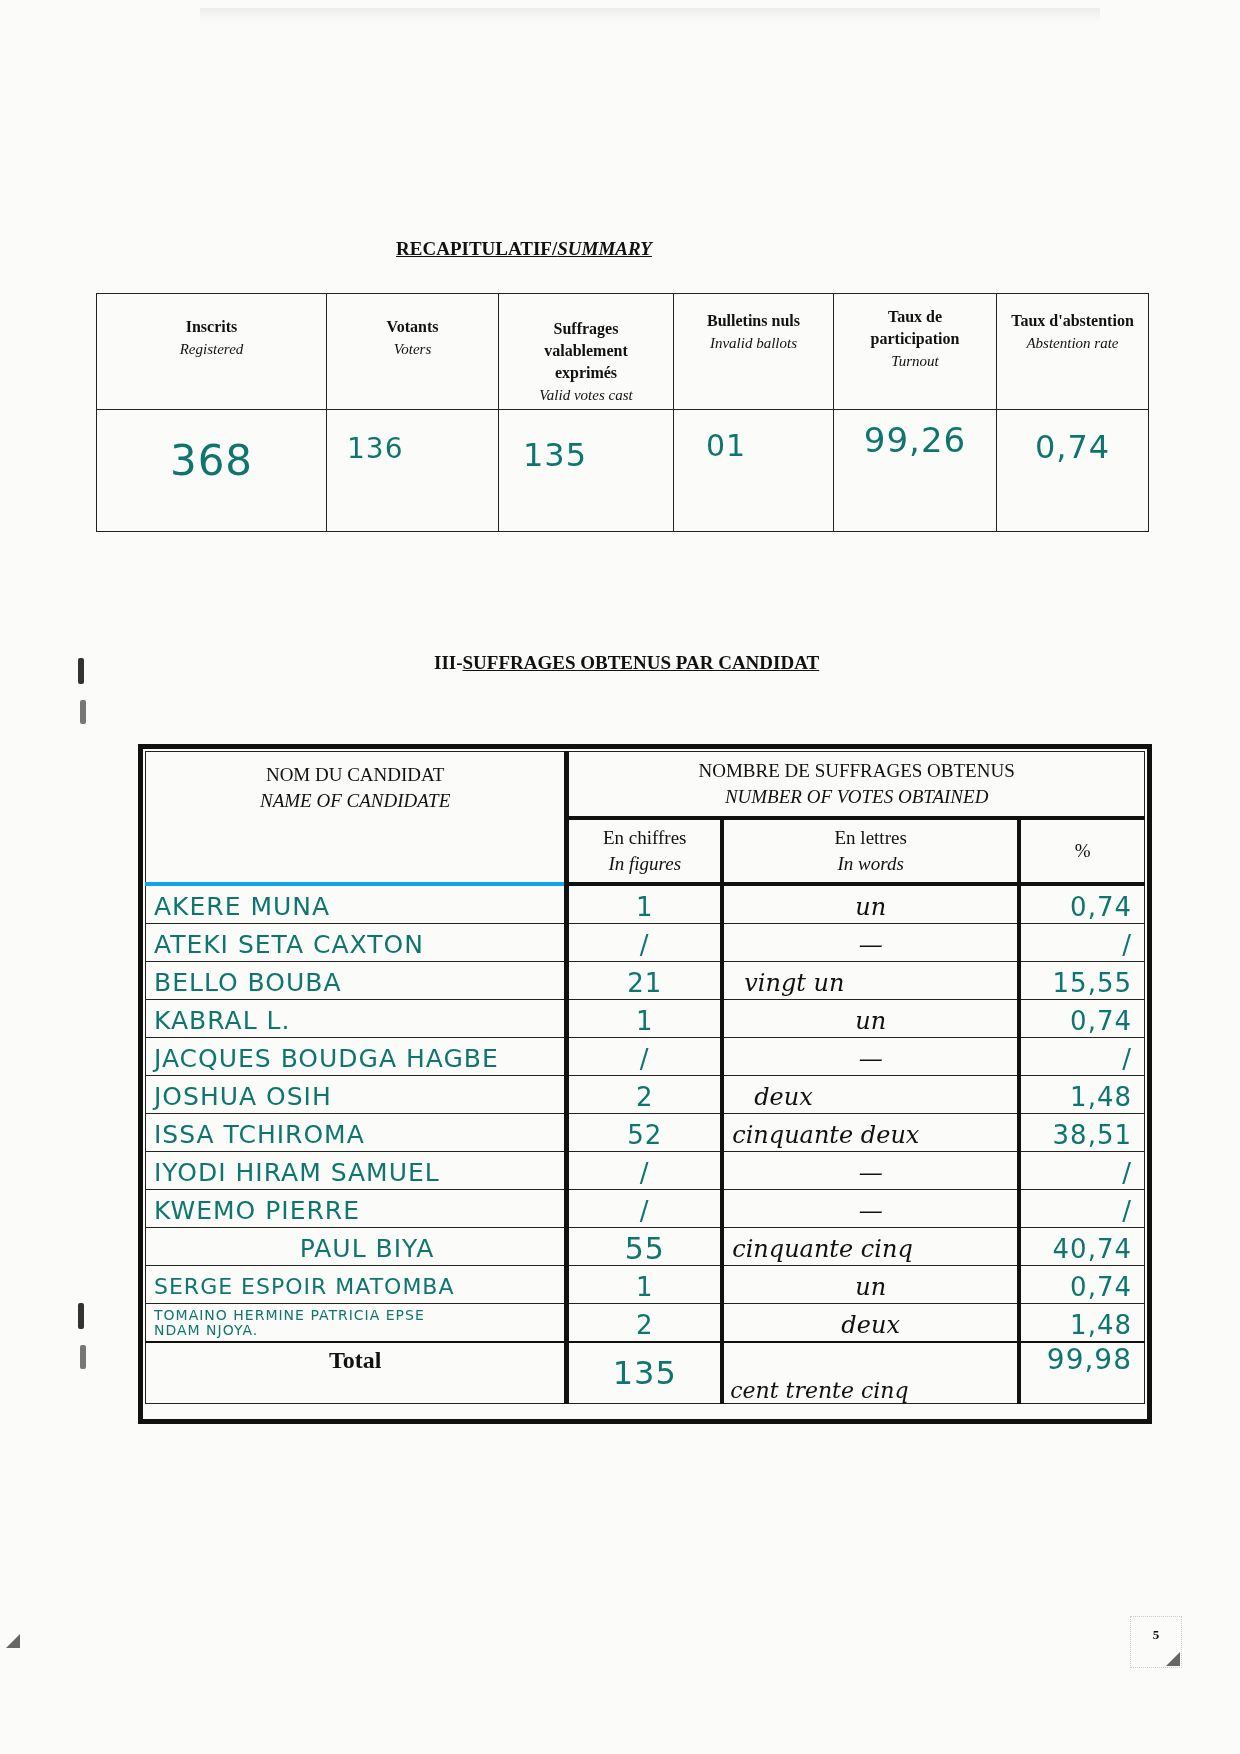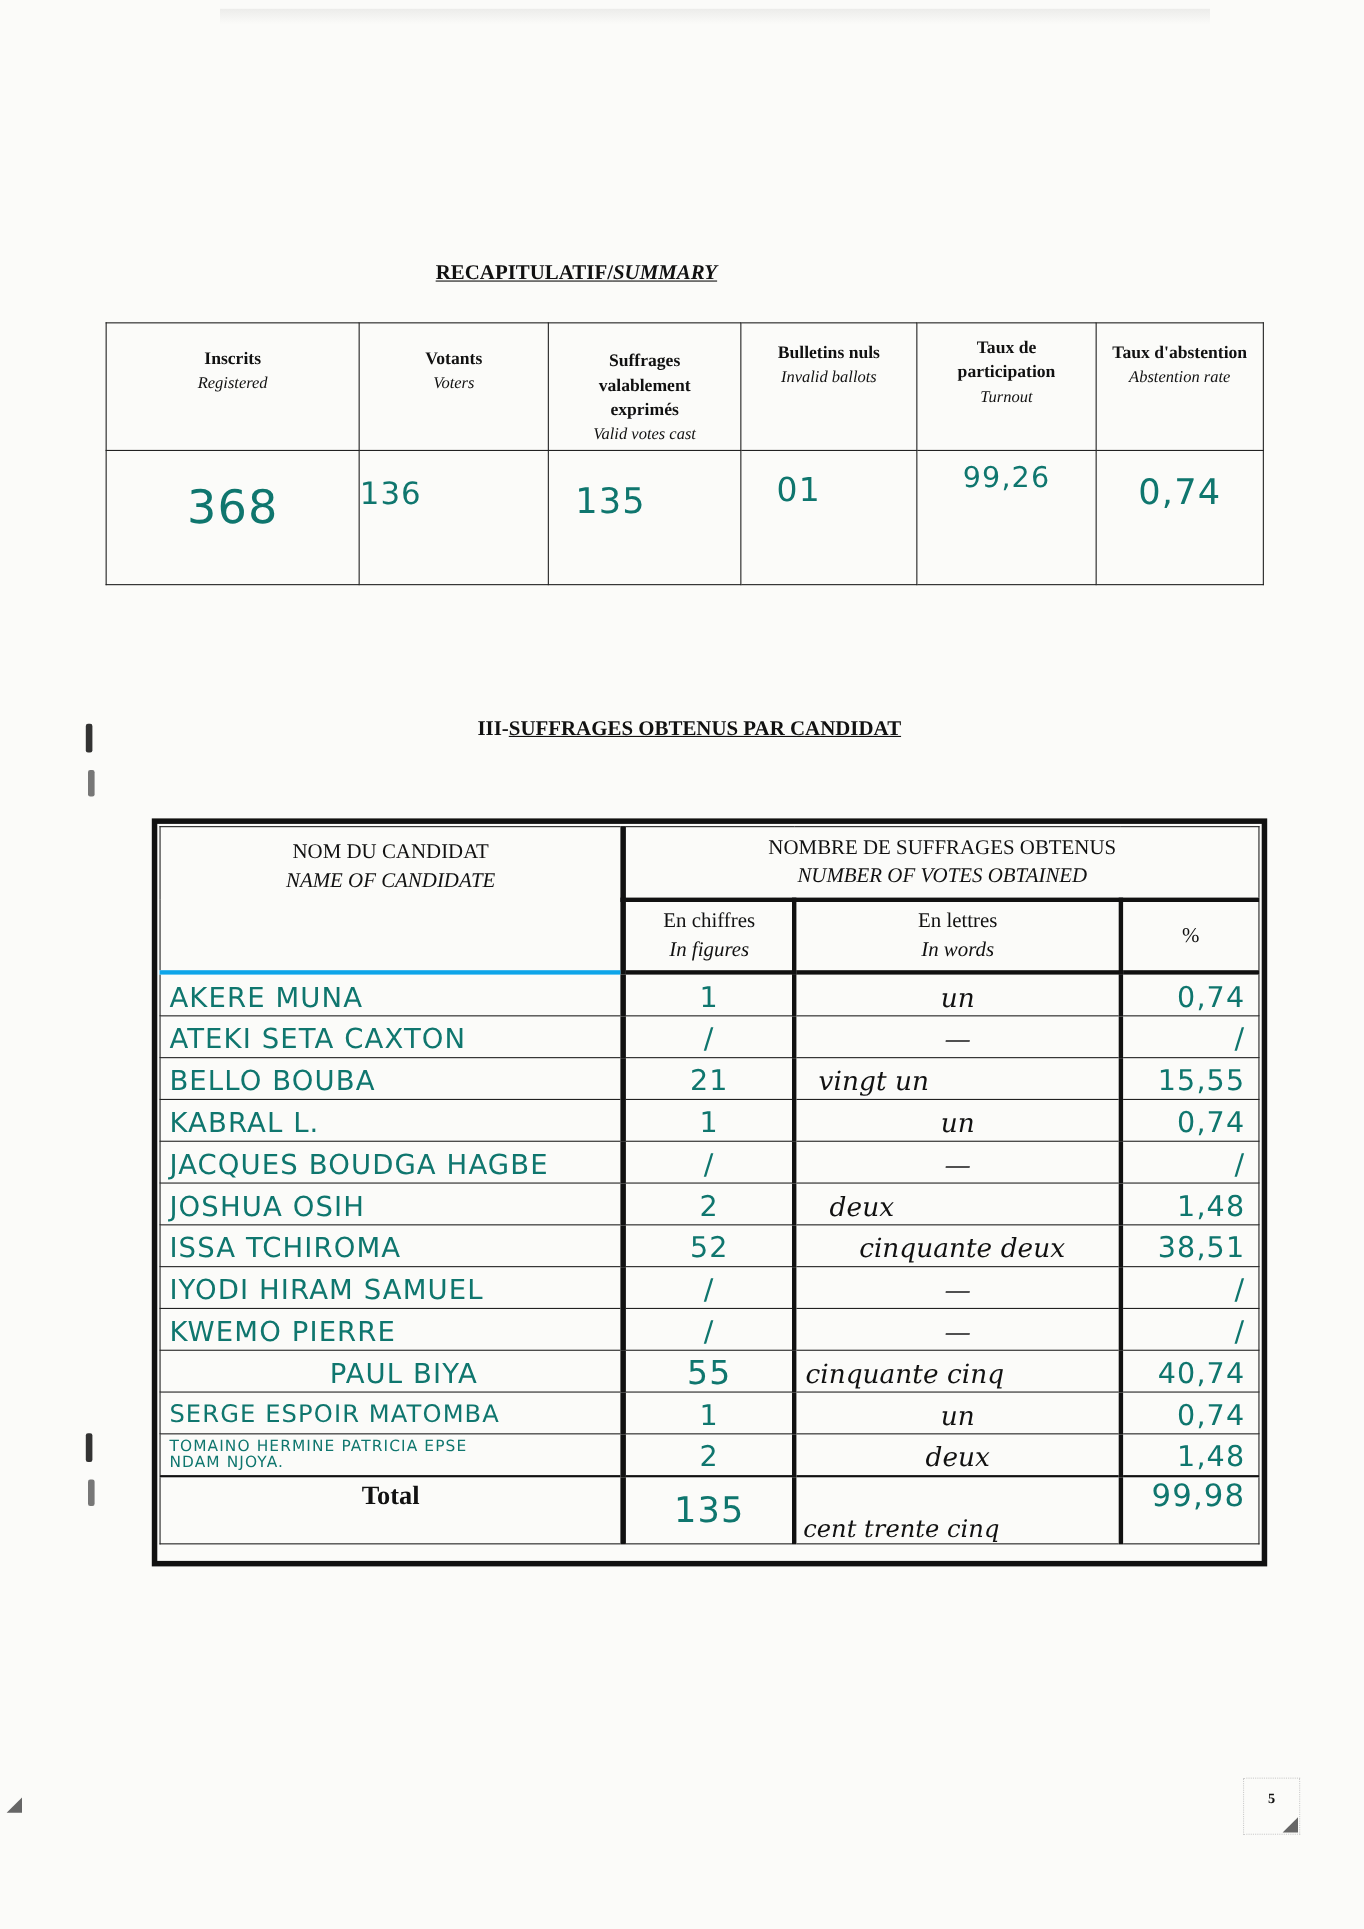--- a/index.html
+++ b/index.html
@@ -123,24 +123,24 @@
           <b style="padding:0 18px;">Taux de participation</b>
           <i>Turnout</i>
         </td>
     <td style="padding-top:16px;">
           <b style="padding:0 12px;">Taux d'abstention</b>
           <i>Abstention rate</i>
         </td>
   </tr>
   <tr class="vals">
     <td class="hand" style="font-size:42px;padding-top:26px;">368</td>
-    <td class="hand" style="text-align:left;font-size:28px;margin-left:12px;">136</td>
+    <td class="hand" style="text-align:left;padding-left:20px;font-size:28px;margin-left:12px;">136</td>
     <td class="hand" style="text-align:left;padding-left:24px;font-size:32px;padding-top:26px;">135</td>
     <td class="hand" style="text-align:left;padding-left:32px;font-size:30px;padding-top:18px;">01</td>
-    <td class="hand" style="font-size:26px;padding-top:10px;">99,26</td>
+    <td class="hand" style="font-size:34px;padding-top:10px;">99,26</td>
     <td class="hand" style="font-size:32px;padding-top:18px;">0,74</td>
   </tr>
 </tbody>
   </table>
 
 <div class="cand-title">
   <span>III-</span><span class="u">SUFFRAGES OBTENUS PAR CANDIDAT</span>
 </div>
 
 <div class="cand-wrap">
@@ -206,21 +206,21 @@
     </tr>
     <tr class="row">
       <td class="name hand">Joshua Osih</td>
       <td class="fig hand sep-r">2</td>
       <td class="words sep-r" style="text-align:left;padding-left:30px;">deux</td>
       <td class="pct hand">1,48</td>
     </tr>
     <tr class="row">
       <td class="name hand">Issa Tchiroma</td>
       <td class="fig hand sep-r">52</td>
-      <td class="words sep-r" style="text-align:center;padding-left:8px;">cinquante deux</td>
+      <td class="words sep-r" style="text-align:left;padding-left:8px;">cinquante deux</td>
       <td class="pct hand">38,51</td>
     </tr>
     <tr class="row">
       <td class="name hand">Iyodi Hiram Samuel</td>
       <td class="fig hand sep-r">/</td>
       <td class="words sep-r">—</td>
       <td class="pct hand">/</td>
     </tr>
     <tr class="row">
       <td class="name hand">Kwemo Pierre</td>

